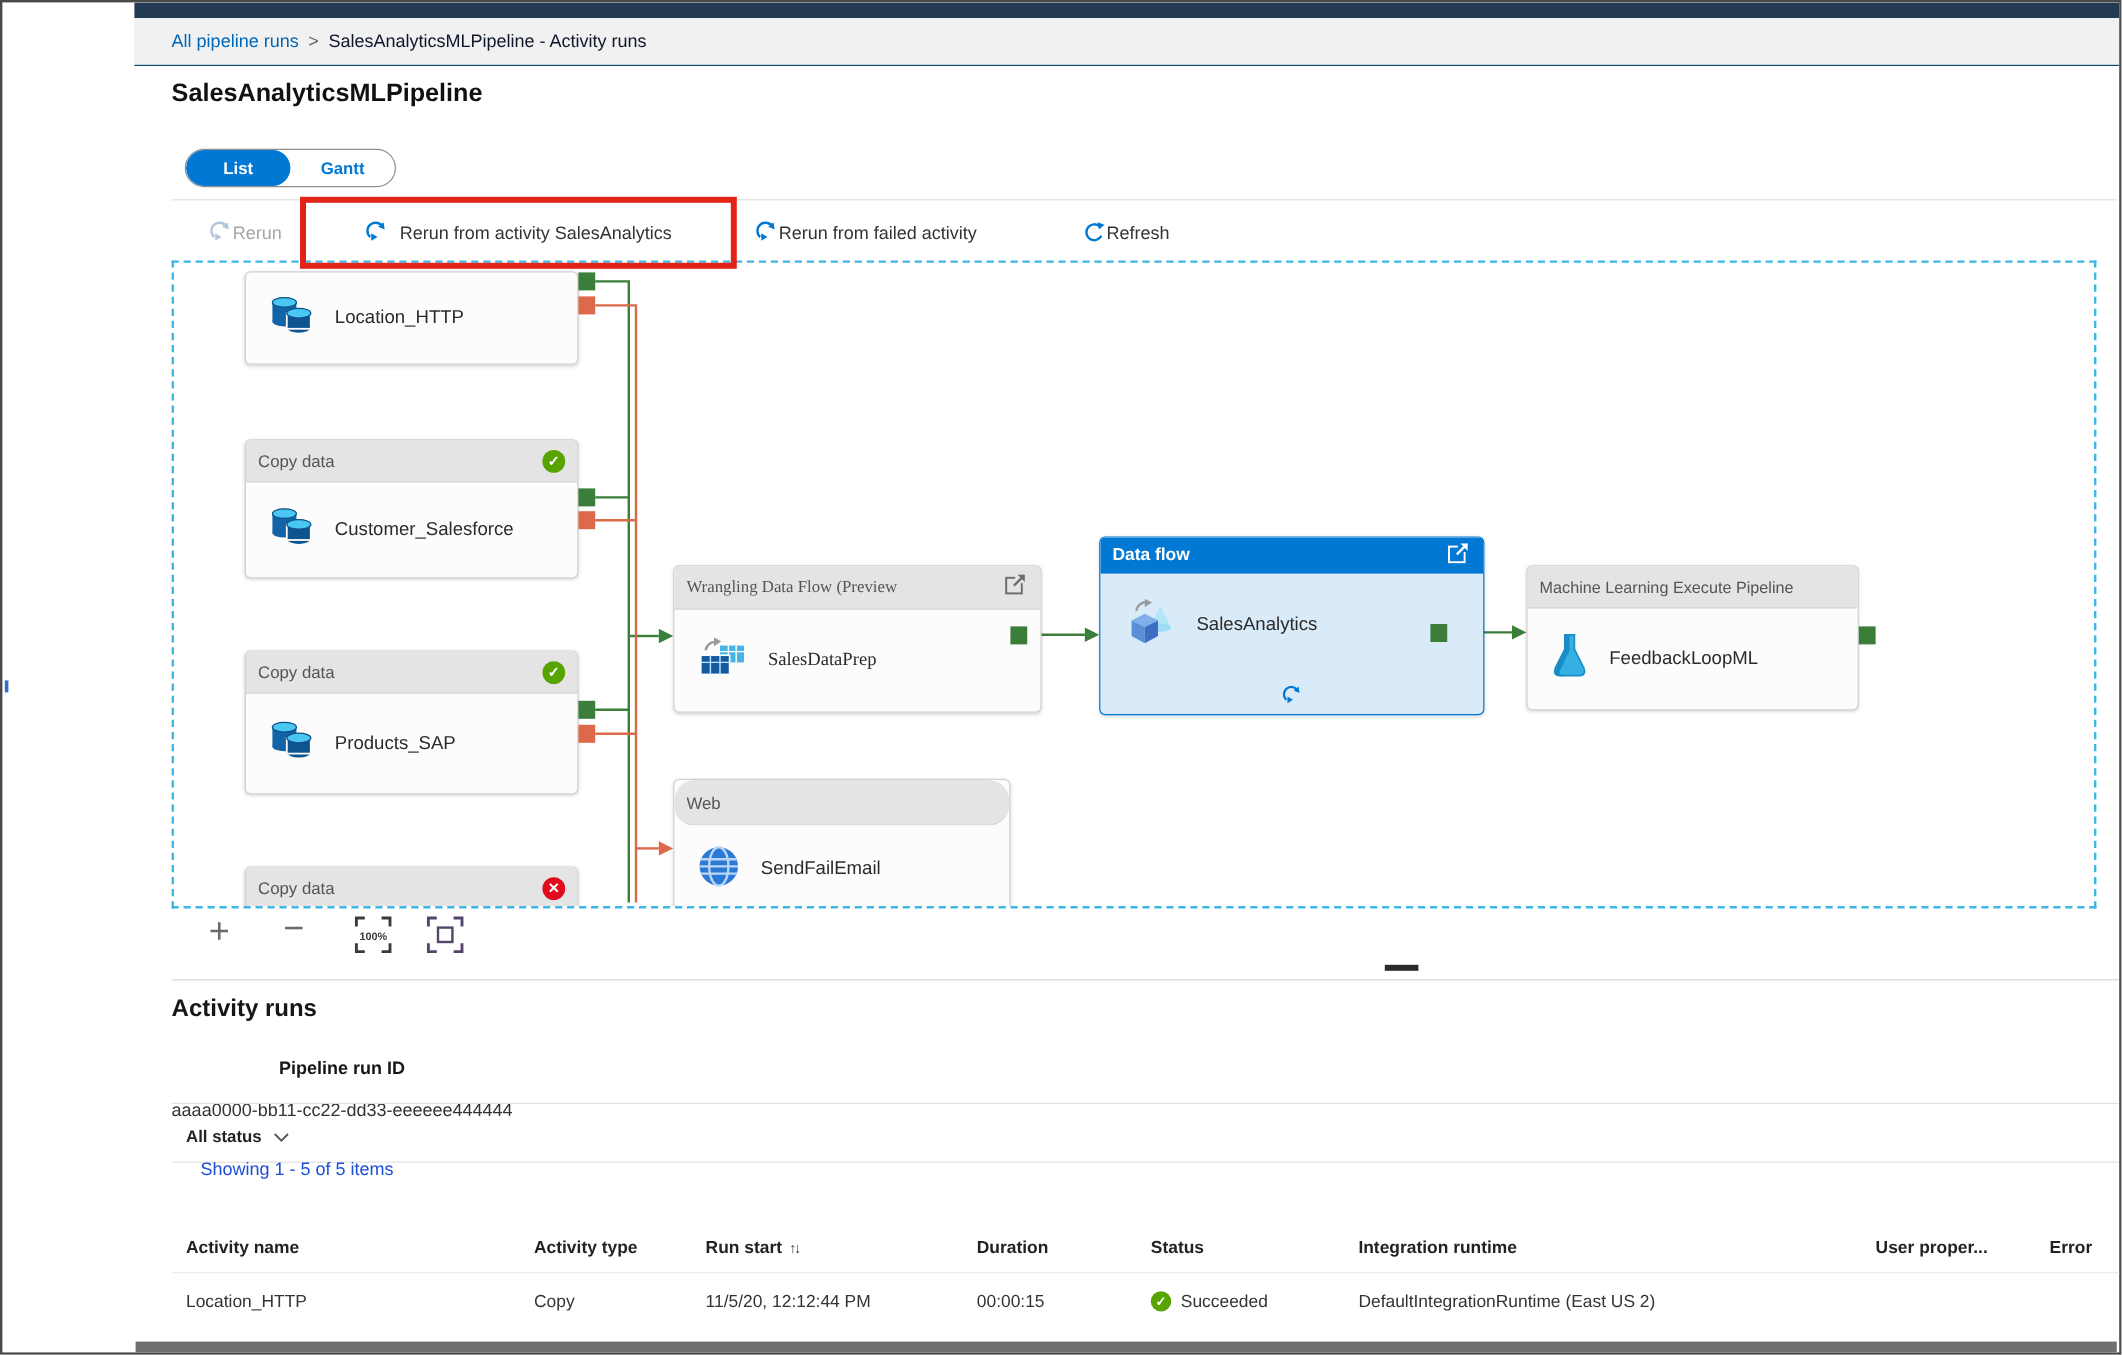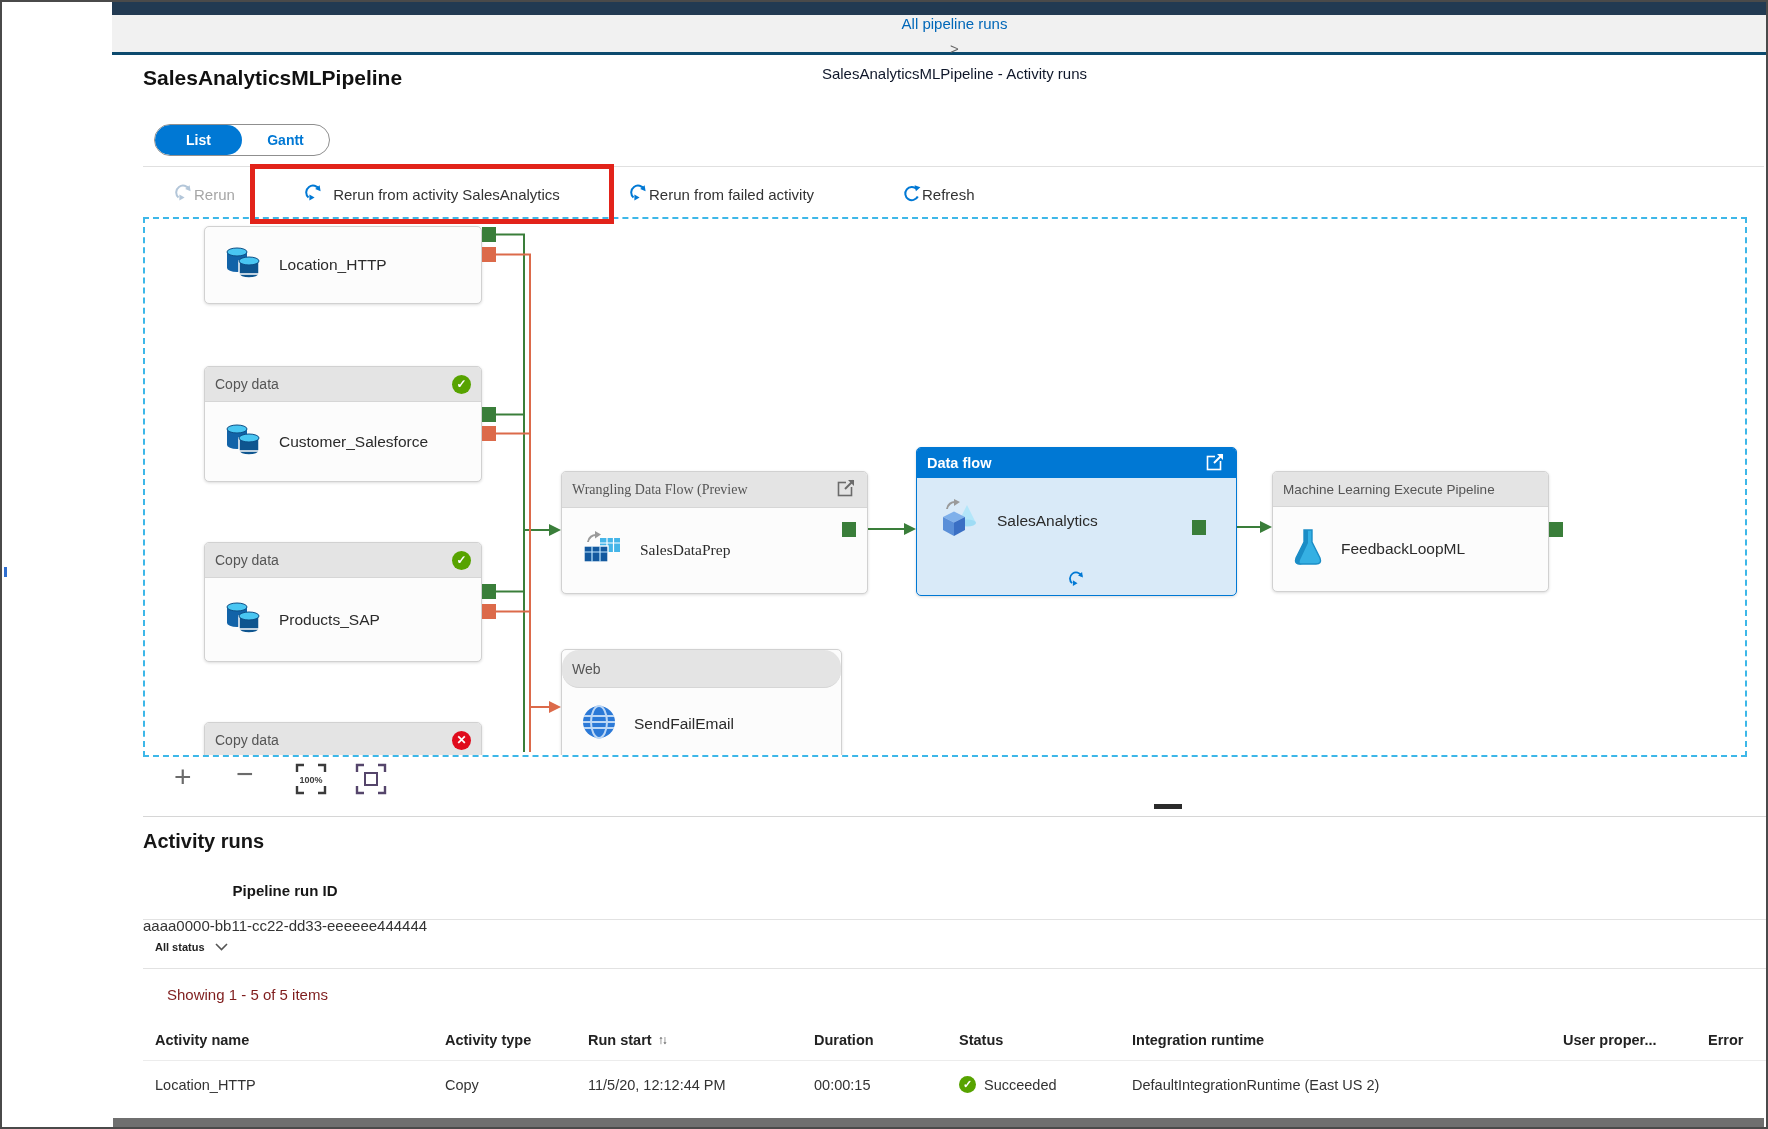--- a/index.html
+++ b/index.html
@@ -7,22 +7,22 @@
   body { font-family:"Liberation Sans", sans-serif; }
   .screen {
     position:relative; width:1768px; height:1129px; background:#ffffff;
     border:2px solid #4a4a4a; overflow:hidden;
   }
   .abs { position:absolute; }
 
   
   .topbar { left:110px; top:0; right:0; height:13px; background:#223a52; }
   .crumbbar { left:110px; top:13px; right:0; height:40px; background:#f1f1f1;
-    border-bottom:3px solid #0c4a6e; display:flex; align-items:center; padding-left:31px;
-    font-size:15px; gap:8px;flex-direction:column; }
+    border-bottom:1px solid #0c4a6e; display:flex; align-items:center; padding-left:31px;
+    font-size:15px; gap:8px; }
   .crumb-link { color:#0067b8; cursor:pointer; text-decoration:none; }
   .crumb-sep { color:#666; }
   .crumb-cur { color:#0f172a; }
 
   .page-title { left:141px; top:64px; font-size:21px; font-weight:bold; color:#111; }
 
   
   .toggle { left:152px; top:122px; width:176px; height:32px; border:1px solid #8f8f8f;
     border-radius:16px; background:#fff; display:flex; overflow:hidden; }
   .toggle .seg { flex:1; display:flex; align-items:center; justify-content:center;
@@ -71,23 +71,23 @@
   .zbtn { color:#6b6b6b; font-size:30px; line-height:30px; cursor:pointer; }
 
   .hdash { left:1152px; top:802px; width:28px; height:5px; background:#2b2b2b; }
   .divider { height:1px; background:#d6d6d6; left:141px; right:0; }
 
   .section-title { left:141px; top:828px; font-size:20px; font-weight:bold; color:#161616; }
   .runid { left:141px; top:880px; font-size:15px; color:#333; display:flex; gap:18px; align-items:center;flex-direction:column; }
   .runid .lbl { font-weight:bold; color:#161616; }
 
   .statusfilter { left:153px; top:928px; height:34px; display:flex; align-items:center; gap:10px;
-    font-size:11px; font-weight:bold; color:#222; cursor:pointer; }
-
-  .showing { left:165px; top:984px; font-size:15px; color:#7f1d1d; }
+    font-size:14px; font-weight:bold; color:#222; cursor:pointer; }
+
+  .showing { left:165px; top:964px; font-size:15px; color:#1d4ed8; }
 
   .table { left:141px; top:1018px; width:1627px; }
   .trow { display:grid; grid-template-columns:290px 143px 226px 145px 173px 431px 145px 1fr;
     padding-left:12px; align-items:center; }
   .thead { height:40px; font-size:14.5px; font-weight:bold; color:#222; }
   .thead .th { display:flex; align-items:center; gap:6px; }
   .tbody-row { height:48px; font-size:14.5px; color:#333; border-top:1px solid #ececec; cursor:pointer; }
   .cell-status { display:flex; align-items:center; gap:8px; }
   .mini-ok { width:17px; height:17px; border-radius:50%; background:#57a300; color:#fff;
     display:flex; align-items:center; justify-content:center; font-size:11px; font-weight:bold; }

